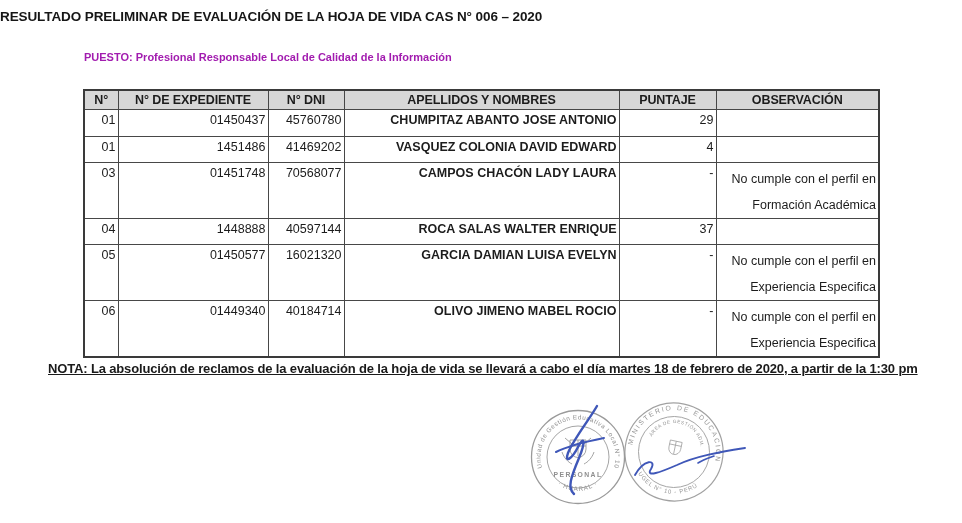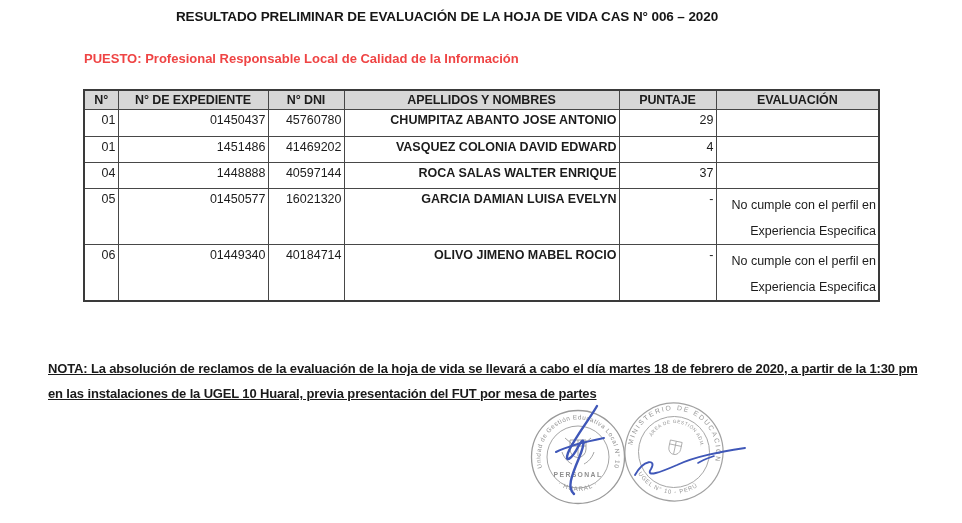--- a/index.html
+++ b/index.html
@@ -10,29 +10,29 @@
   }
   .page{
     position:relative;
     width:962px;height:523px;
     background:#ffffff;
     overflow:hidden;
     color:#1b1b1b;
   }
   .doc-title{
     position:absolute;top:9px;left:0;width:894px;
-    text-align:center;
+    text-align:left;
     font-size:13.5px;font-weight:bold;
     letter-spacing:-0.1px;
     color:#161616;
   }
   .puesto{
     position:absolute;top:51px;left:84px;
-    font-size:13px;font-weight:bold;
-    color:#ef4444;
+    font-size:11px;font-weight:bold;
+    color:#a21caf;
   }
   table.results{
     position:absolute;top:89px;left:83px;
     width:795px;
     border-collapse:collapse;
     table-layout:fixed;
     font-size:12.5px;
     color:#1c1c1c;
   }
   table.results, table.results th, table.results td{
@@ -98,39 +98,50 @@
         <col style="width:97px">
         <col style="width:163px">
     </colgroup>
     <thead>
       <tr>
         <th>N°</th>
         <th>N° DE EXPEDIENTE</th>
         <th>N° DNI</th>
         <th>APELLIDOS Y NOMBRES</th>
         <th>PUNTAJE</th>
-        <th>EVALUACIÓN</th>
+        <th>OBSERVACIÓN</th>
       </tr>
     </thead>
     <tbody>
       <tr class="h27">
         <td>01</td>
         <td>01450437</td>
         <td>45760780</td>
         <td class="cell-nombres">CHUMPITAZ ABANTO JOSE ANTONIO</td>
         <td>29</td>
         <td class="cell-obs"></td>
       </tr>
       <tr class="h26">
         <td>01</td>
         <td>1451486</td>
         <td>41469202</td>
         <td class="cell-nombres">VASQUEZ COLONIA DAVID EDWARD</td>
         <td>4</td>
         <td class="cell-obs"></td>
+      </tr>
+      <tr class="h54">
+        <td>03</td>
+        <td>01451748</td>
+        <td>70568077</td>
+        <td class="cell-nombres">CAMPOS CHACÓN LADY LAURA</td>
+        <td>-</td>
+        <td class="cell-obs">
+          <div>No cumple con el perfil en</div>
+          <div>Formación Académica</div>
+        </td>
       </tr>
       <tr class="h26">
         <td>04</td>
         <td>1448888</td>
         <td>40597144</td>
         <td class="cell-nombres">ROCA SALAS WALTER ENRIQUE</td>
         <td>37</td>
         <td class="cell-obs"></td>
       </tr>
       <tr class="h55">
@@ -153,21 +164,20 @@
         <td class="cell-obs">
           <div>No cumple con el perfil en</div>
           <div>Experiencia Especifica</div>
         </td>
       </tr>
     </tbody>
   </table>
 
   <div class="nota">
     <div>NOTA: La absolución de reclamos de la evaluación de la hoja de vida se llevará a cabo el día martes 18 de febrero de 2020, a partir de la 1:30 pm</div>
-    <div>en las instalaciones de la UGEL 10 Huaral, previa presentación del FUT por mesa de partes</div>
   </div>
 
   <svg class="stamps" viewBox="500 398 250 125">
     <defs>
       <path id="lsArc" d="M 542.8,469.8 A 37.5 37.5 0 1 1 613.2,469.8"></path>
       <path id="lsBot" d="M 554,481 A 34 34 0 0 0 602,481"></path>
       <path id="rsArc" d="M 634.5,466.4 A 42 42 0 1 1 713.5,466.4"></path>
       <path id="rsInner" d="M 650,459 A 26 26 0 1 1 698,459"></path>
       <path id="rsBot" d="M 642,479 A 42 42 0 0 0 706,479"></path>
     </defs>

